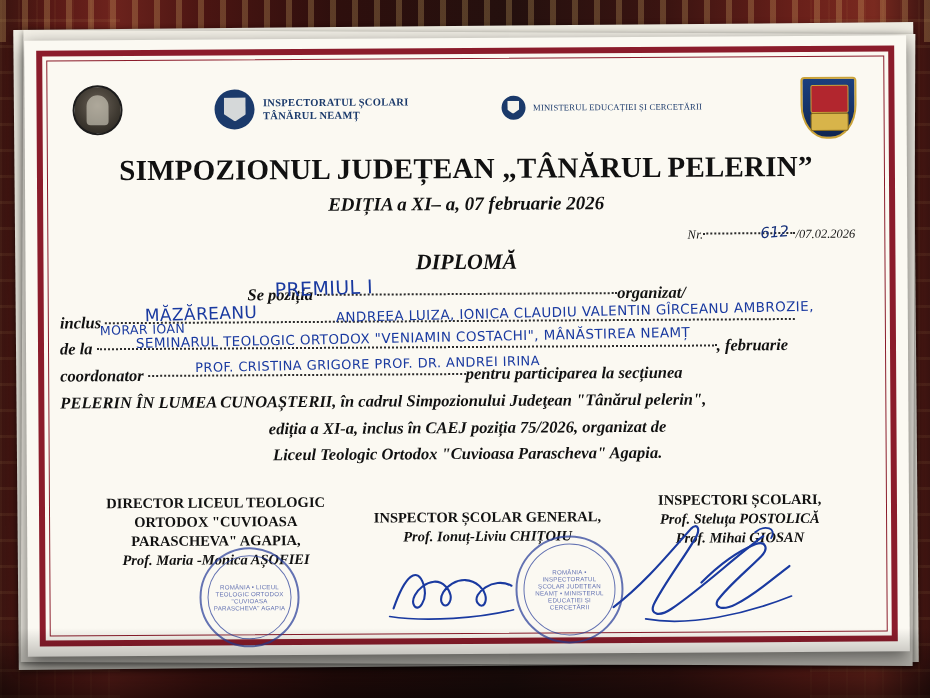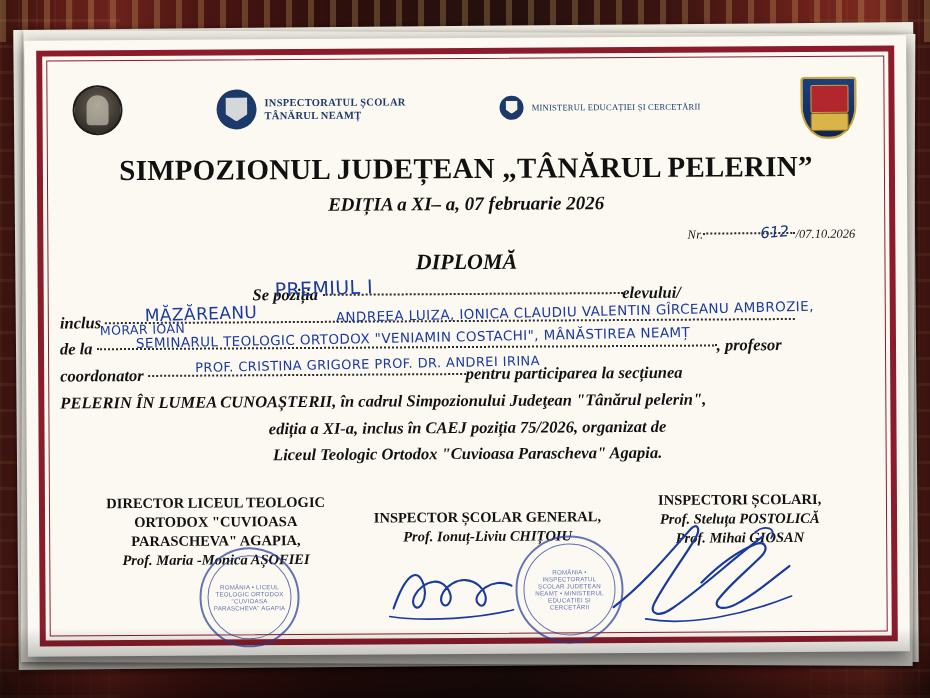--- a/index.html
+++ b/index.html
@@ -337,64 +337,64 @@
 
       <div class="logo-row">
 
         <div class="logo-unit">
           <div class="seal-school"></div>
         </div>
 
         <div class="logo-unit">
           <div class="seal-isj"></div>
           <div class="isj-text">
-            <div>INSPECTORATUL ȘCOLAR</div>
+            <div>INSPECTORATUL ȘCOLARI</div>
             <div>TÂNĂRUL NEAMȚ</div>
           </div>
         </div>
 
         <div class="logo-unit">
           <div class="seal-minister"></div>
           <div class="minister-text">MINISTERUL EDUCAȚIEI ȘI CERCETĂRII</div>
         </div>
 
         <div class="coat-arms">
           <div class="coat-shield"></div>
         </div>
       </div>
 
       <div class="title-main">SIMPOZIONUL JUDEȚEAN „TÂNĂRUL PELERIN”</div>
       <div class="title-sub">EDIȚIA a XI– a, 07 februarie 2026</div>
 
       <div class="nr-line">
-        <span class="nr-label">Nr.</span><span class="dots" style="width:92px;"></span><span>/07.10.2026</span>
+        <span class="nr-label">Nr.</span><span class="dots" style="width:92px;"></span><span>/07.02.2026</span>
         <span class="nr-hand">612</span>
       </div>
 
       <div class="diploma-word">DIPLOMĂ</div>
 
       <div class="body-block">
 
         <div class="line center-line">
           <span>Se poziția</span>
-          <span class="dots" style="width:300px;"></span><span>elevului/</span>
+          <span class="dots" style="width:300px;"></span><span>organizat/</span>
           <span class="hand h-premiul">PREMIUL I</span>
         </div>
 
         <div class="line left-line">
           <span>inclus</span>
           <span class="dots" style="width:690px;"></span>
           <span class="hand h-nume">MĂZĂREANU</span>
           <span class="hand h-nume2">ANDREEA LUIZA, IONICA CLAUDIU VALENTIN GÎRCEANU AMBROZIE,</span>
           <span class="hand h-morar">MORAR IOAN</span>
         </div>
 
         <div class="line left-line">
           <span>de la</span>
-          <span class="dots" style="width:620px;"></span><span>, profesor</span>
+          <span class="dots" style="width:620px;"></span><span>, februarie</span>
           <span class="hand h-scoala">SEMINARUL TEOLOGIC ORTODOX "VENIAMIN COSTACHI", MÂNĂSTIREA NEAMȚ</span>
         </div>
 
         <div class="line left-line">
           <span>coordonator</span>
           <span class="dots" style="width:318px;"></span><span>pentru participarea la secțiunea</span>
           <span class="hand h-prof">PROF. CRISTINA GRIGORE PROF. DR. ANDREI IRINA</span>
         </div>
 
         <div class="line left-line">PELERIN ÎN LUMEA CUNOAȘTERII, în cadrul Simpozionului Judeţean "Tânărul pelerin",</div>

